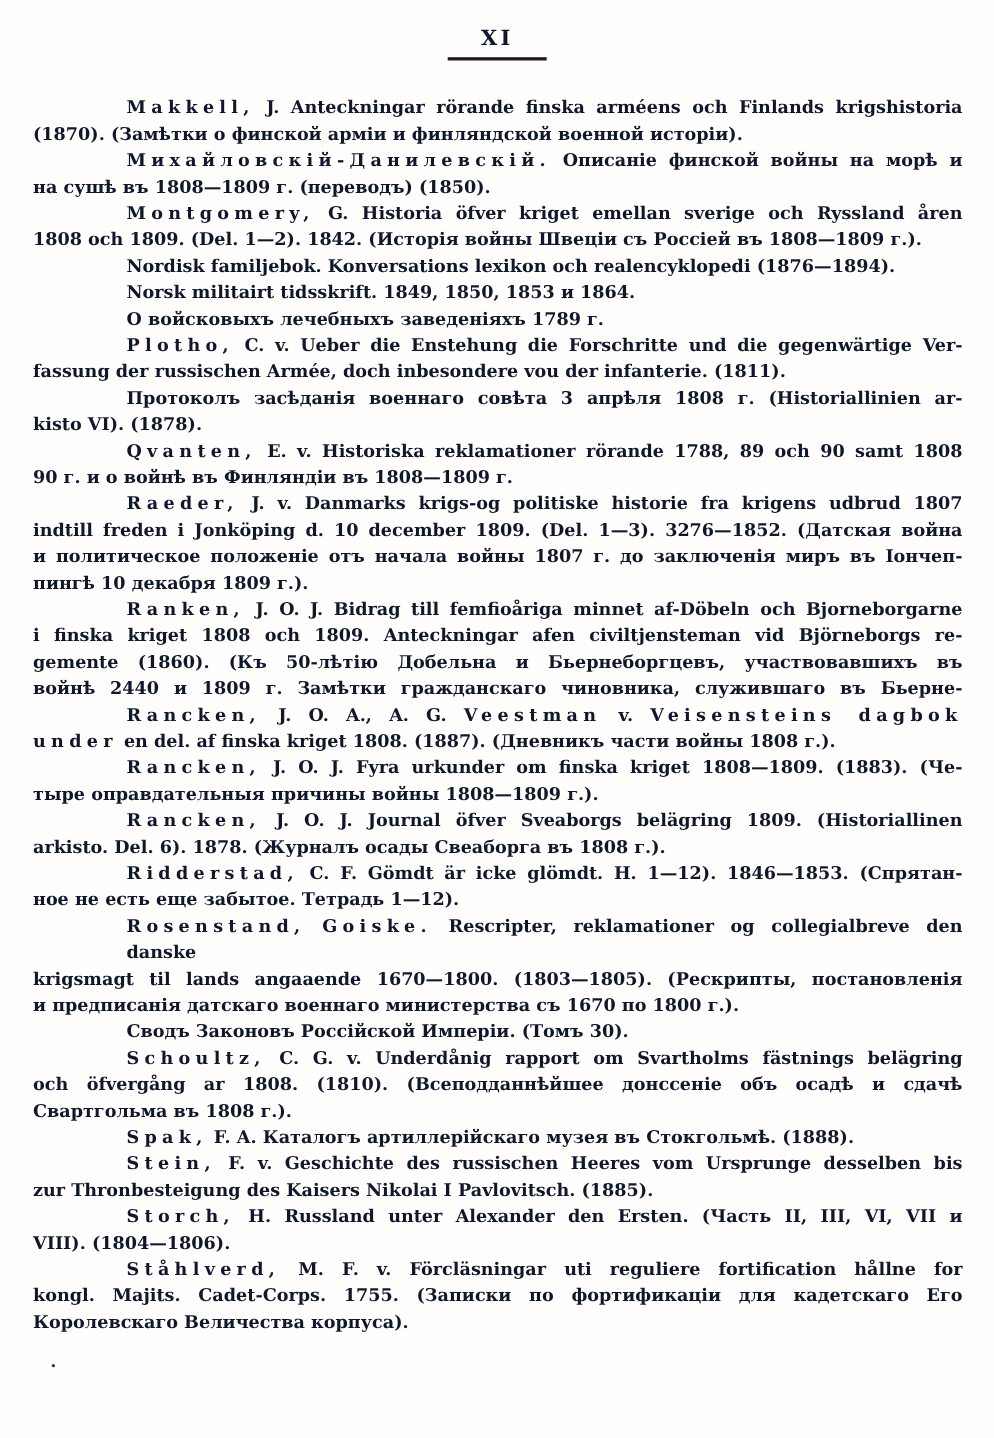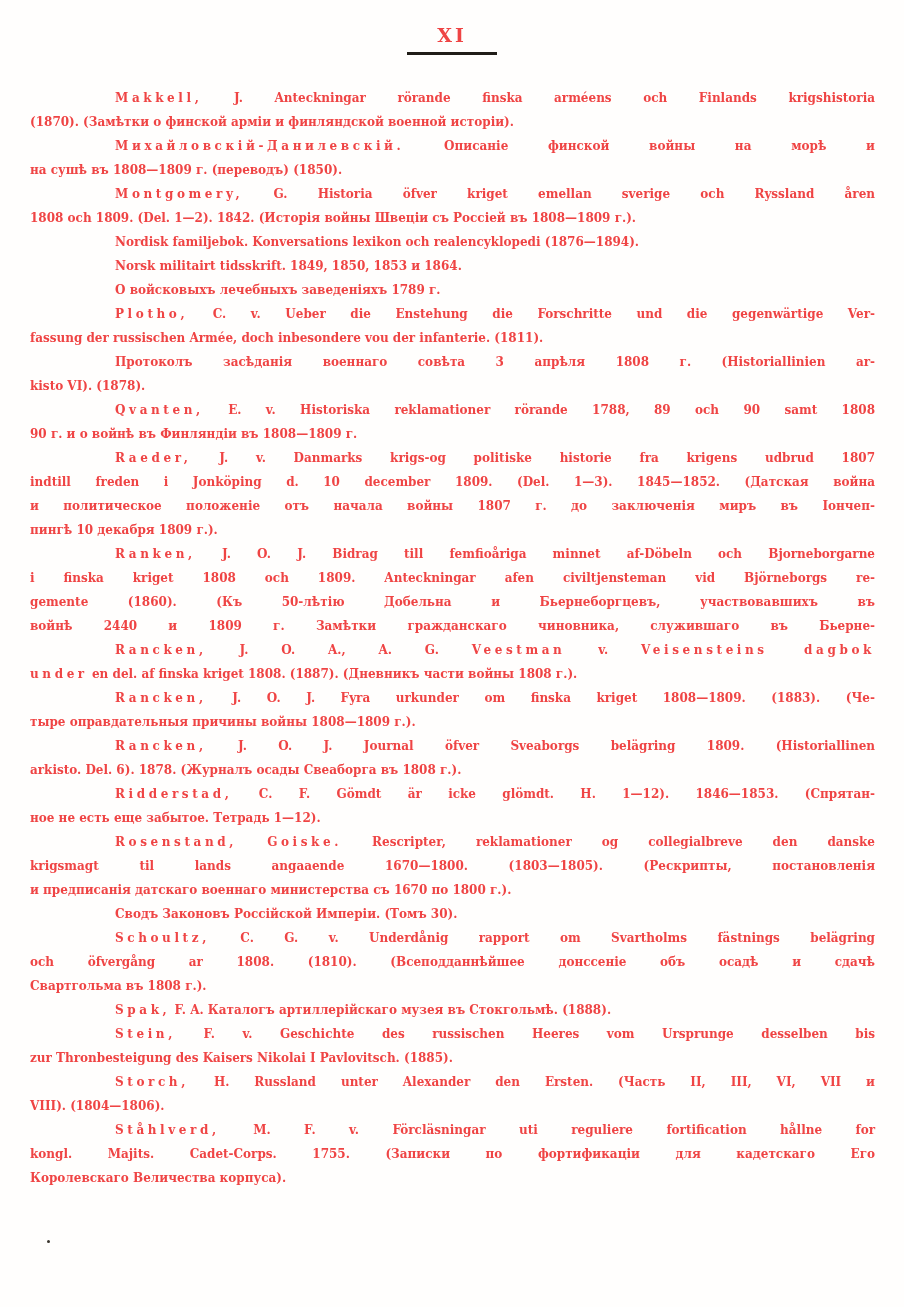--- a/index.html
+++ b/index.html
@@ -1,38 +1,38 @@
 <!DOCTYPE html>
 <html><head>
 <meta charset="utf-8">
 <style>
   html,body{margin:0;padding:0;background:#ffffff;}
   .page{
     position:relative;
     width:904px;height:1307px;
     background:#fffefd;
-    color:#ef4444;
+    color:#0f172a;
     font-family:"DejaVu Serif", serif;
     font-weight:bold;
     overflow:hidden;
   }
   .page-header{padding-top:24px;text-align:center;}
   .page-number{
     font-size:19px;
     letter-spacing:3px;
     line-height:22px;
   }
   .header-rule{
     width:90px;height:0;
     border-top:3px solid #201d18;
     margin:6px auto 0 auto;
   }
   .content{
     margin:31px 29px 16px 30px; 
-    font-size:12px;
+    font-size:16px;
     line-height:24px;
   }
   .entry{margin:0;}
   .line{
     min-height:24px;
     white-space:nowrap;
     text-align:left;
   }
   .line.j{
     white-space:normal;
@@ -89,21 +89,21 @@
       <div class="entry">
         <div class="line i j"><span class="plain">Протоколъ засѣданія военнаго совѣта 3 апрѣля 1808 г. (Historiallinien ar-</span></div>
         <div class="line"><span class="plain">kisto VI). (1878).</span></div>
       </div>
       <div class="entry">
         <div class="line i j"><span class="sperr">Qvanten,</span><span class="plain"> E. v. Historiska reklamationer rörande 1788, 89 och 90 samt 1808</span></div>
         <div class="line"><span class="plain">90 г. и о войнѣ въ Финляндіи въ 1808—1809 г.</span></div>
       </div>
       <div class="entry">
         <div class="line i j"><span class="sperr">Raeder,</span><span class="plain"> J. v. Danmarks krigs-og politiske historie fra krigens udbrud 1807</span></div>
-        <div class="line j"><span class="plain">indtill freden i Jonköping d. 10 december 1809. (Del. 1—3). 1845—1852. (Датская война</span></div>
+        <div class="line j"><span class="plain">indtill freden i Jonköping d. 10 december 1809. (Del. 1—3). 3276—1852. (Датская война</span></div>
         <div class="line j"><span class="plain">и политическое положеніе отъ начала войны 1807 г. до заключенія миръ въ Іончеп-</span></div>
         <div class="line"><span class="plain">пингѣ 10 декабря 1809 г.).</span></div>
       </div>
       <div class="entry">
         <div class="line i j"><span class="sperr">Ranken,</span><span class="plain"> J. O. J. Bidrag till femfioåriga minnet af-Döbeln och Bjorneborgarne</span></div>
         <div class="line j"><span class="plain">i finska kriget 1808 och 1809. Anteckningar afen civiltjensteman vid Björneborgs re-</span></div>
         <div class="line j"><span class="plain">gemente (1860). (Къ 50-лѣтію Добельна и Бьернеборгцевъ, участвовавшихъ въ</span></div>
         <div class="line j"><span class="plain">войнѣ 2440 и 1809 г. Замѣтки гражданскаго чиновника, служившаго въ Бьерне-</span></div>
       </div>
       <div class="entry">

